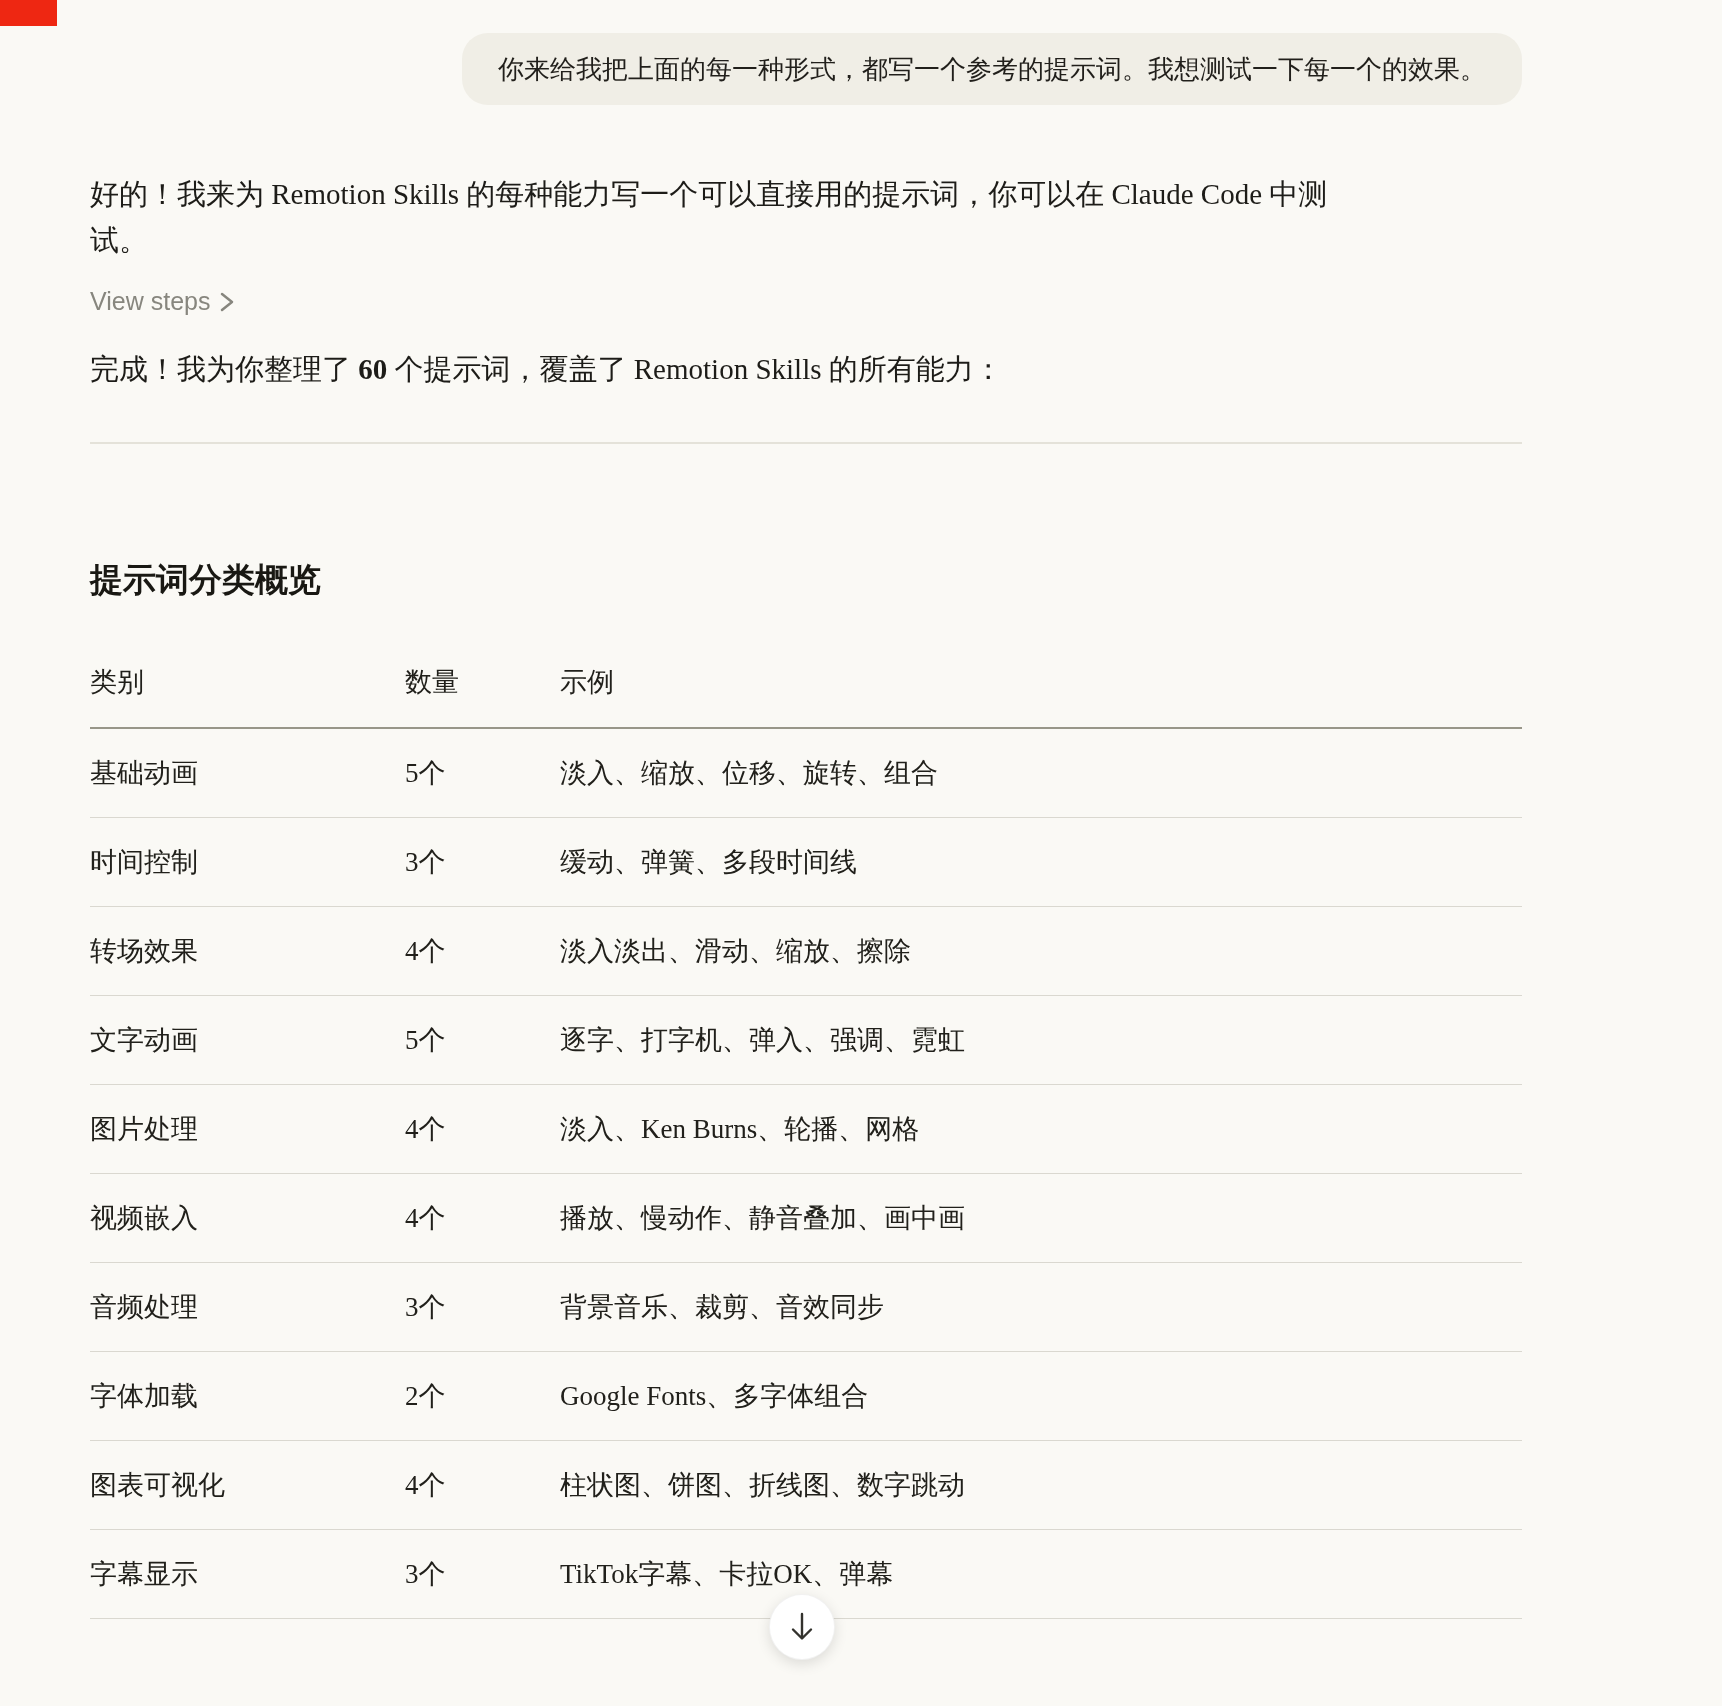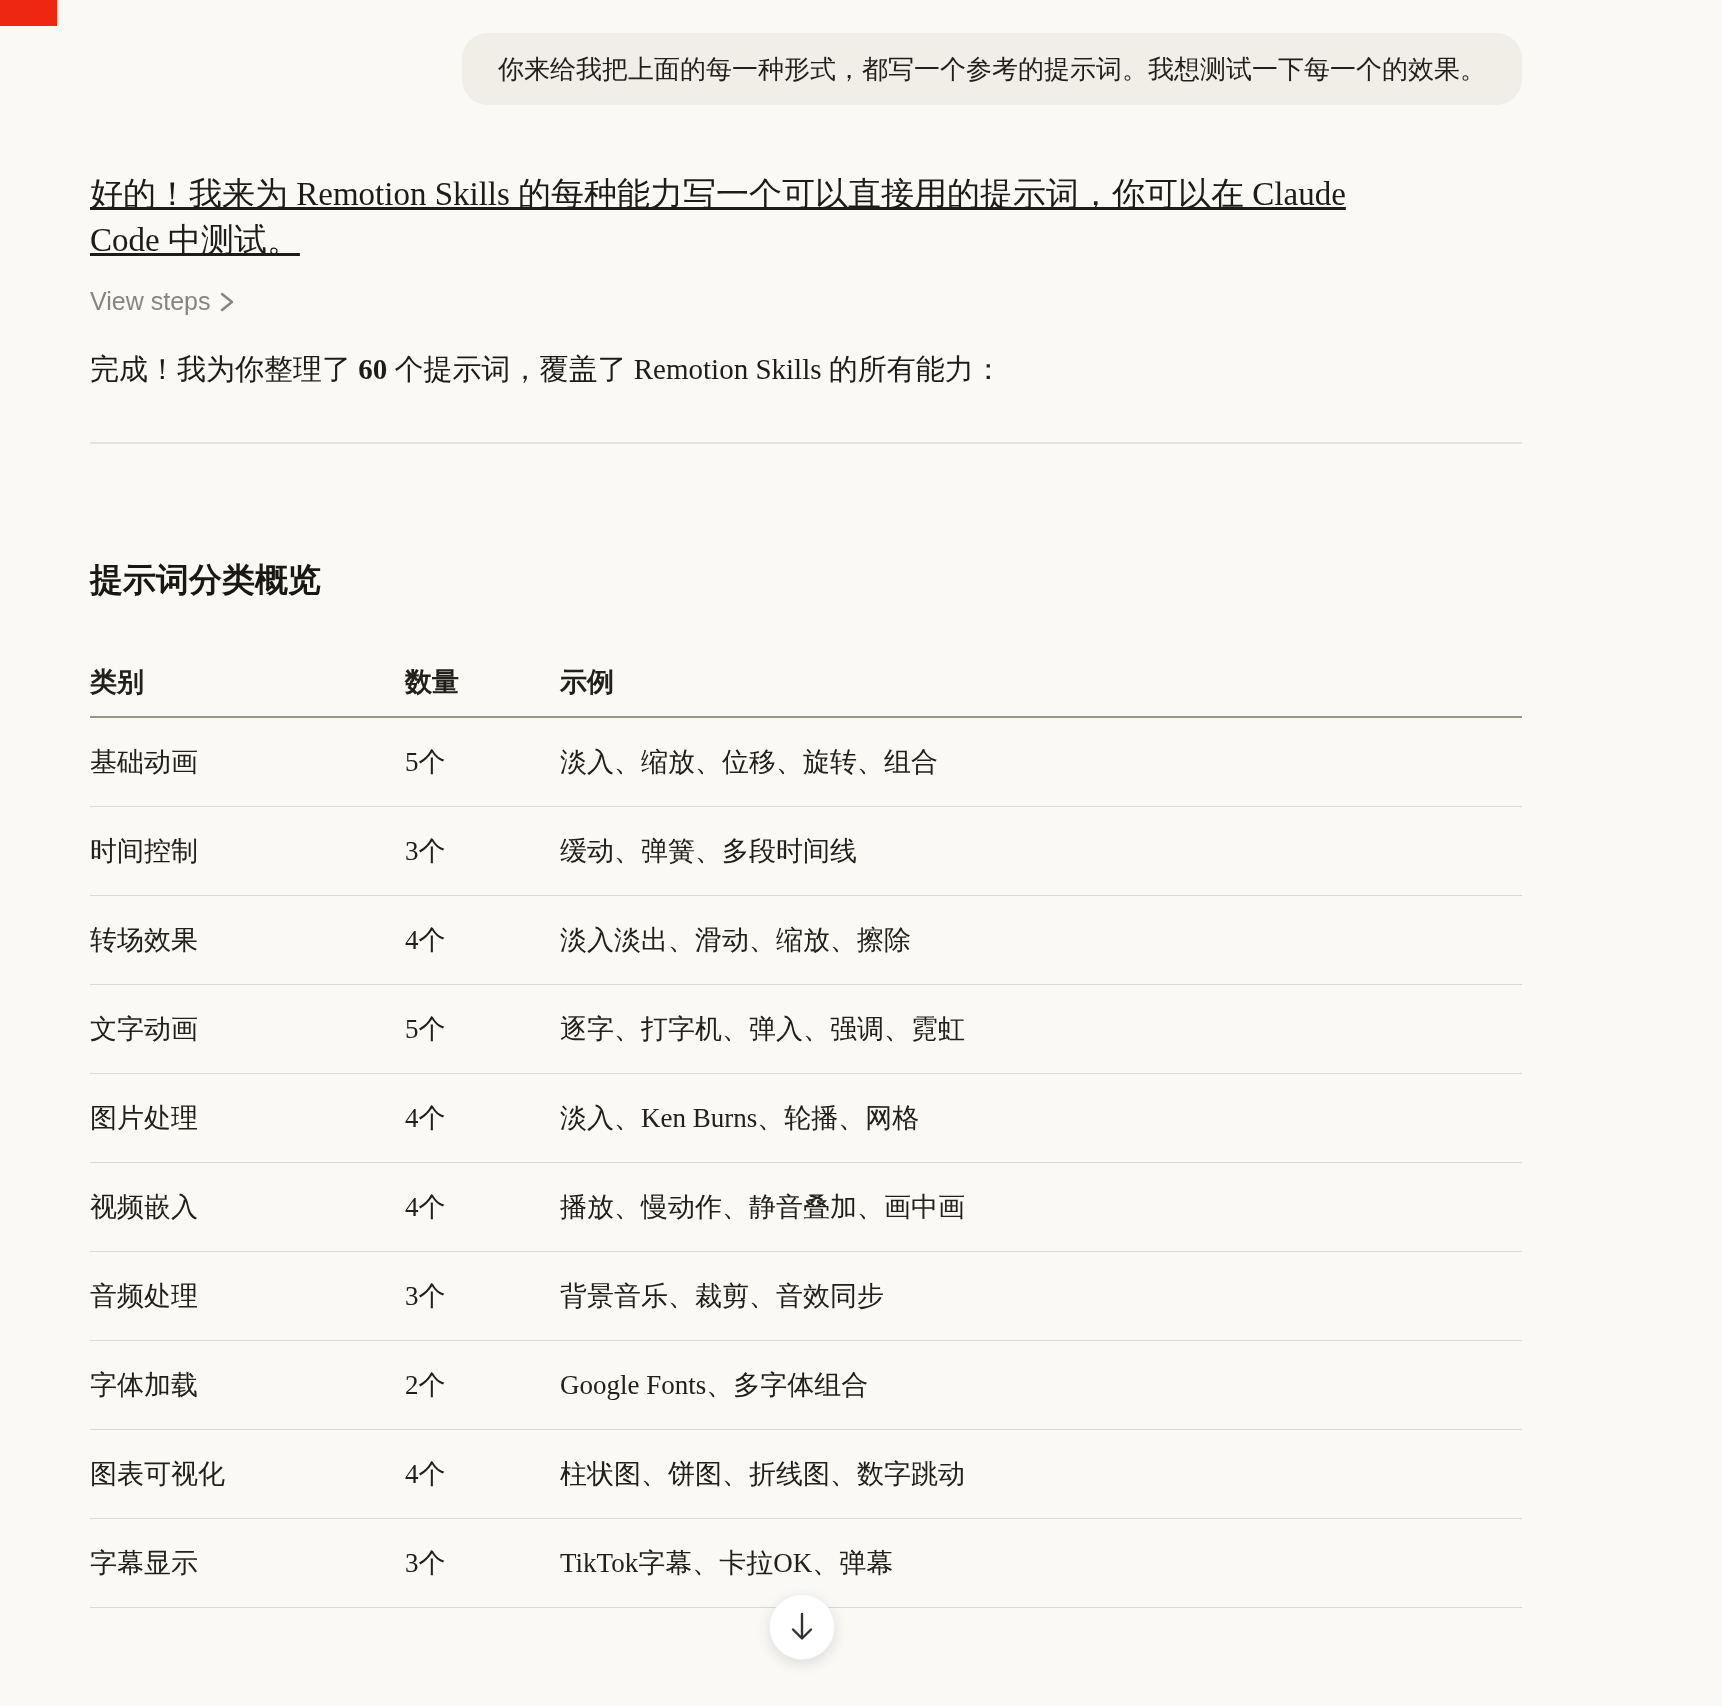--- a/index.html
+++ b/index.html
@@ -33,24 +33,23 @@
     border-radius: 26px;
     padding: 14px 36px;
     max-width: 1246px;
     font-family: "Liberation Sans", sans-serif;
     font-size: 26px;
     line-height: 44px;
     color: #211F1B;
   }
   .assistant-intro {
     margin: 66px 0 0 0;
-    font-size: 33px;
+    font-size: 29px;
     line-height: 46px;
     max-width: 1280px;
-    text-decoration: underline;
   }
   .view-steps {
     margin-top: 24px;
     display: inline-flex;
     align-items: center;
     gap: 8px;
     font-family: "Liberation Sans", sans-serif;
     font-size: 25px;
     color: #87867E;
     cursor: pointer;
@@ -81,22 +80,22 @@
     width: 1432px;
     border-collapse: collapse;
     font-size: 27px;
     color: #21201B;
     table-layout: fixed;
   }
   table.skills-table col.c1 { width: 315px; }
   table.skills-table col.c2 { width: 155px; }
   th {
     text-align: left;
-    font-weight: 700;
-    padding: 28px 0 16px 0;
+    font-weight: 400;
+    padding: 28px 0 27px 0;
     border-bottom: 2px solid #989689;
     font-size: 27px;
   }
   td {
     padding: 26px 0;
     border-bottom: 1.5px solid #DAD8D0;
     vertical-align: middle;
   }
   .scroll-btn {
     position: absolute;

